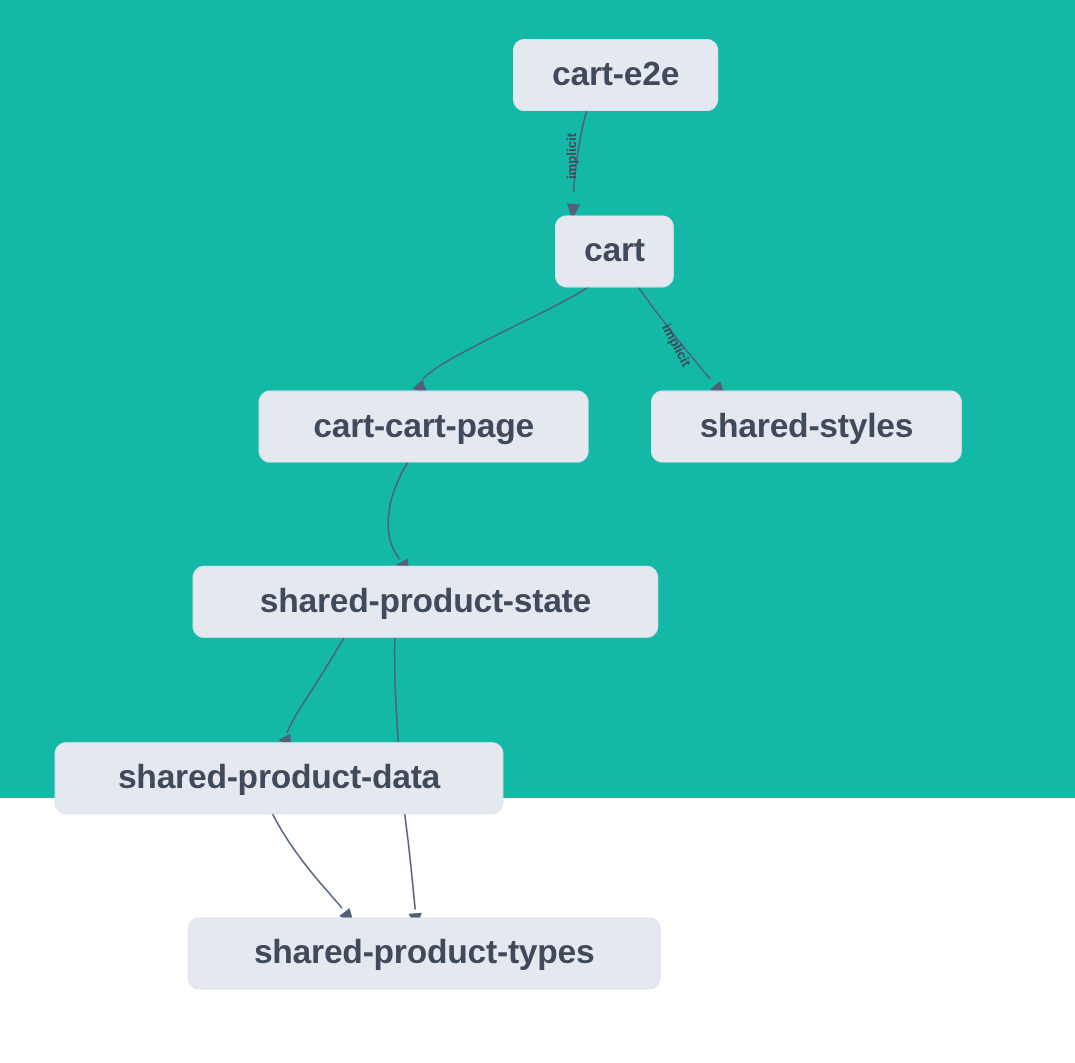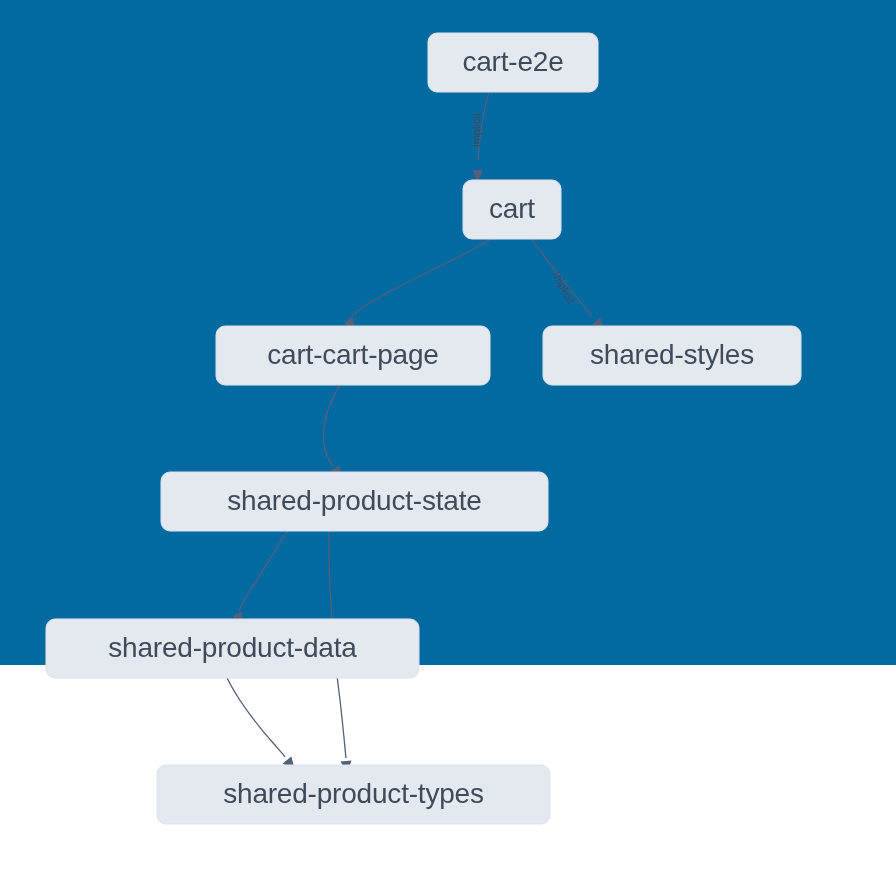--- a/index.html
+++ b/index.html
@@ -10,21 +10,22 @@
   body {
     width: 896px;
     height: 886px;
     font-family: "Liberation Sans", sans-serif;
     overflow: hidden;
   }
   #graph-root {
     position: relative;
     width: 896px;
     height: 665px;
-    background: #0369a1;
+    background: #14b8a6;
+    font-weight: bold;
   }
   svg.graph-canvas {
     position: absolute;
     left: 0;
     top: 0;
     width: 896px;
     height: 886px;
     display: block;
   }
   .node-rect {

